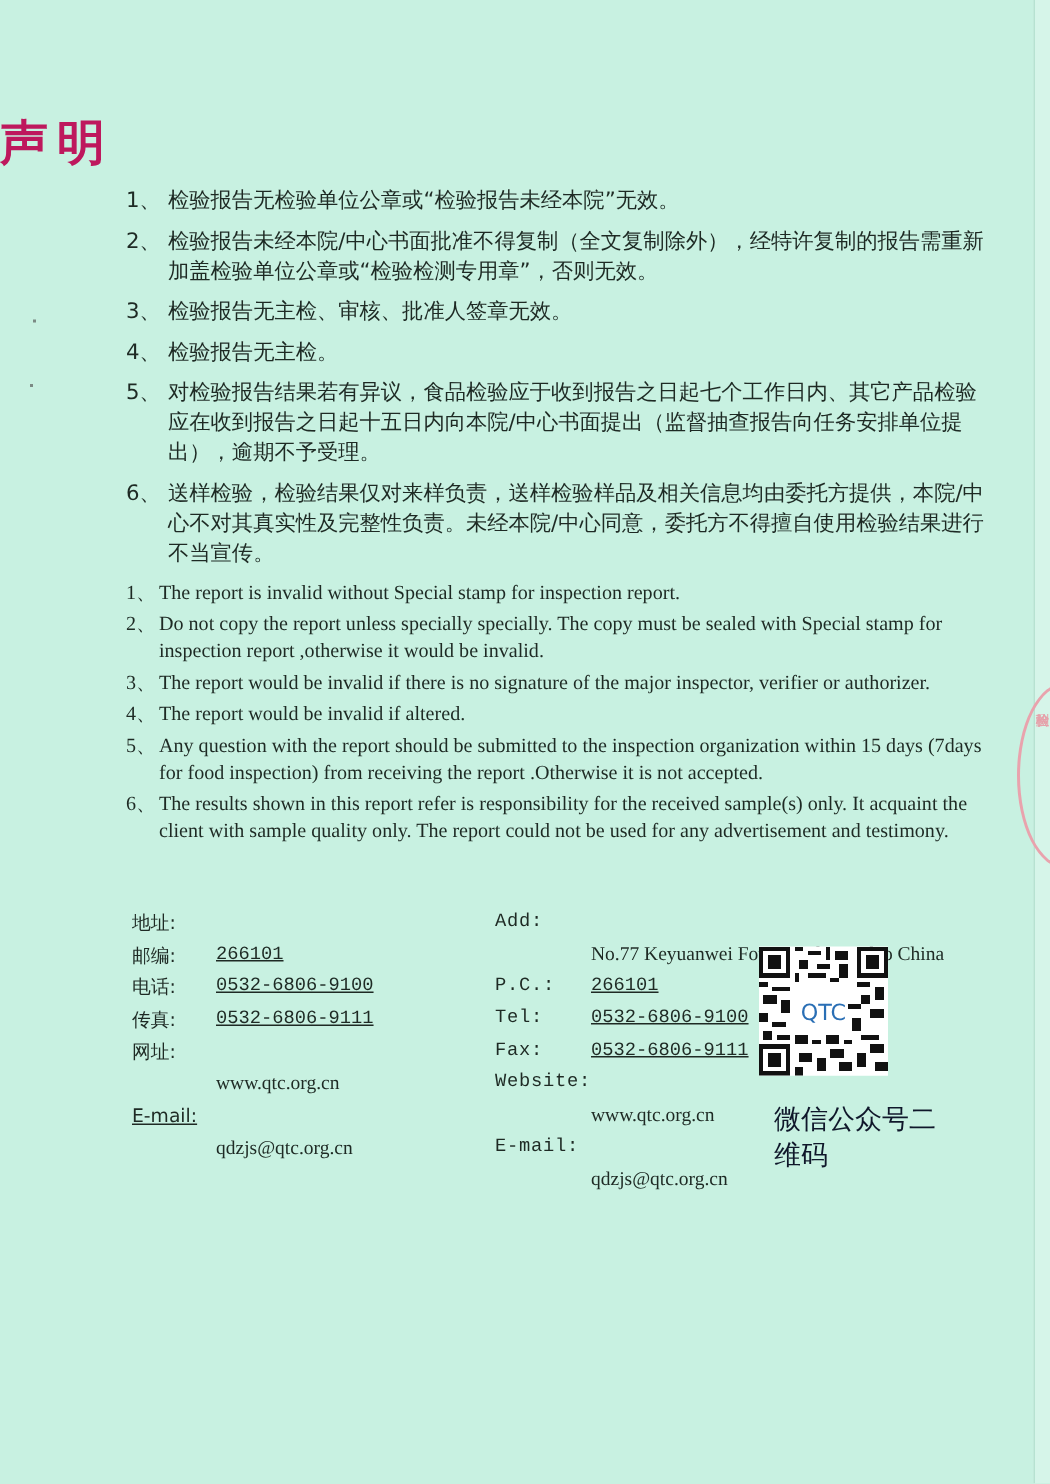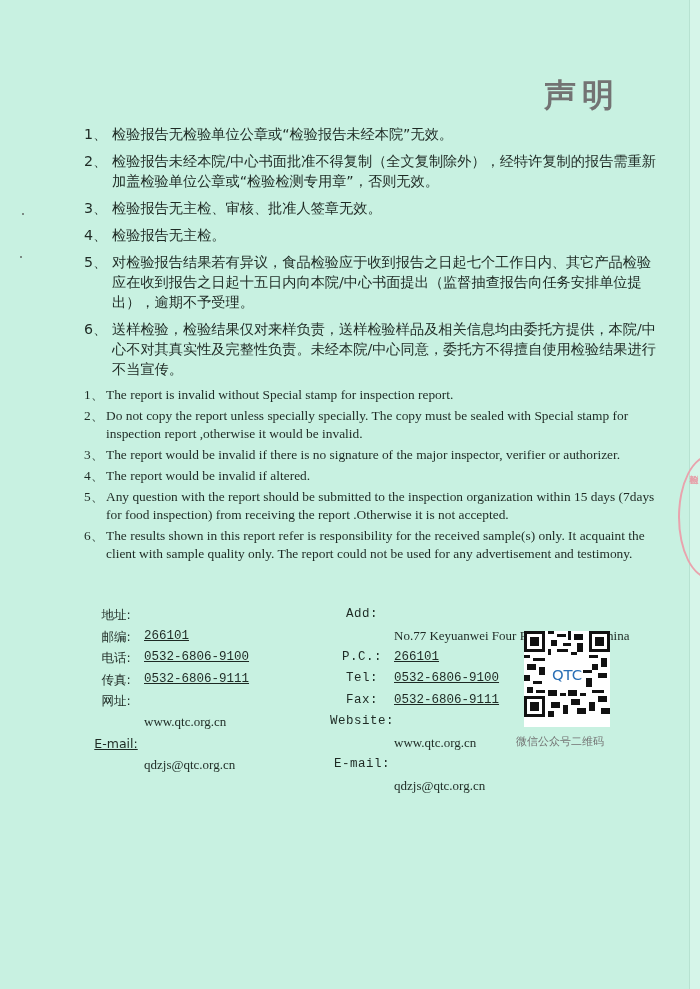--- a/index.html
+++ b/index.html
@@ -7,43 +7,43 @@
     width: 700px; height: 989px; overflow: hidden;
     background: #c9f2e2;
     position: relative;
     font-family: "DejaVu Serif", serif;
     color: #1e2a24;
   }
   .page { position: absolute; left: 0; top: 0; width: 700px; height: 989px; background: #c8f1e1; }
   .right-strip { position: absolute; right: 0; top: 0; width: 10px; height: 989px; background: #d6f5e9; border-left: 1px solid #b7e2d1; }
   .title {
     position: absolute; left: 0; width: 620px; top: 74px;
-    text-align: right; font-family: "DejaVu Sans", sans-serif;
-    font-size: 32px; font-weight: bold; letter-spacing: 6px; color: #737373;
+    text-align: left; font-family: "DejaVu Sans", sans-serif;
+    font-size: 32px; font-weight: bold; letter-spacing: 6px; color: #be185d;
   }
   .cn-list { position: absolute; left: 84px; top: 124px; width: 580px; font-family: "DejaVu Sans", sans-serif; font-size: 14.2px; line-height: 20px; }
   .cn-item { display: flex; margin-bottom: 7px; }
   .cn-item .num { width: 28px; flex: none; }
   .cn-item .txt { flex: 1; }
   .en-list { position: absolute; left: 84px; top: 386px; width: 580px; font-family: "Liberation Serif", serif; font-size: 13.4px; line-height: 18px; }
   .en-item { display: flex; margin-bottom: 3px; }
   .en-item .num { width: 22px; flex: none; }
   .en-item .txt { flex: 1; }
   .contact { position: absolute; top: 604px; font-size: 12.5px; line-height: 21.5px; }
-  .contact .row { display: flex; white-space: nowrap; text-align: center; }
+  .contact .row { display: flex; white-space: nowrap; }
   .contact-cn { left: 88px; }
   .contact-cn .lab { width: 56px; font-family: "DejaVu Sans", sans-serif; }
   .contact-en { left: 330px; }
   .contact-en .lab { width: 64px; font-family: "Liberation Mono", monospace; letter-spacing: 0.5px; }
   .val-mono { font-family: "Liberation Mono", monospace; text-decoration: underline; }
   .val-serif { font-family: "Liberation Serif", serif; font-size: 13px; margin-top: 21px; }
   .val-cn { font-family: "DejaVu Sans", sans-serif; }
-  .qr { position: absolute; left: 524px; top: 631px; width: 86px; height: 96px; background: #fff; }
+  .qr { position: absolute; left: 506px; top: 631px; width: 86px; height: 86px; background: #fff; }
   .qr svg { display:block; }
-  .qr-caption { position: absolute; left: 516px; top: 734px; width: 120px; font-family: Liberation Mono, monospace; font-size: 11px; color: #737373; }
+  .qr-caption { position: absolute; left: 516px; top: 734px; width: 120px; font-family: Liberation Mono, monospace; font-size: 18px; color: #0f172a; }
   .stamp { position: absolute; left: 678px; top: 455px; width: 60px; height: 120px; border: 2px solid #e9a3ad; border-radius: 50%; }
   .stamp-text { position: absolute; left: 688px; top: 468px; color: #e6a1aa; font-size: 9px; line-height: 12px; writing-mode: vertical-rl; font-family: "DejaVu Sans", sans-serif; }
   .speck { position: absolute; width: 2px; height: 2px; background: #7b8a84; }
 </style>
 </head>
 <body>
 
 <div class="page">
   <div class="right-strip"></div>
   <div class="speck" style="left:22px;top:213px;"></div>

